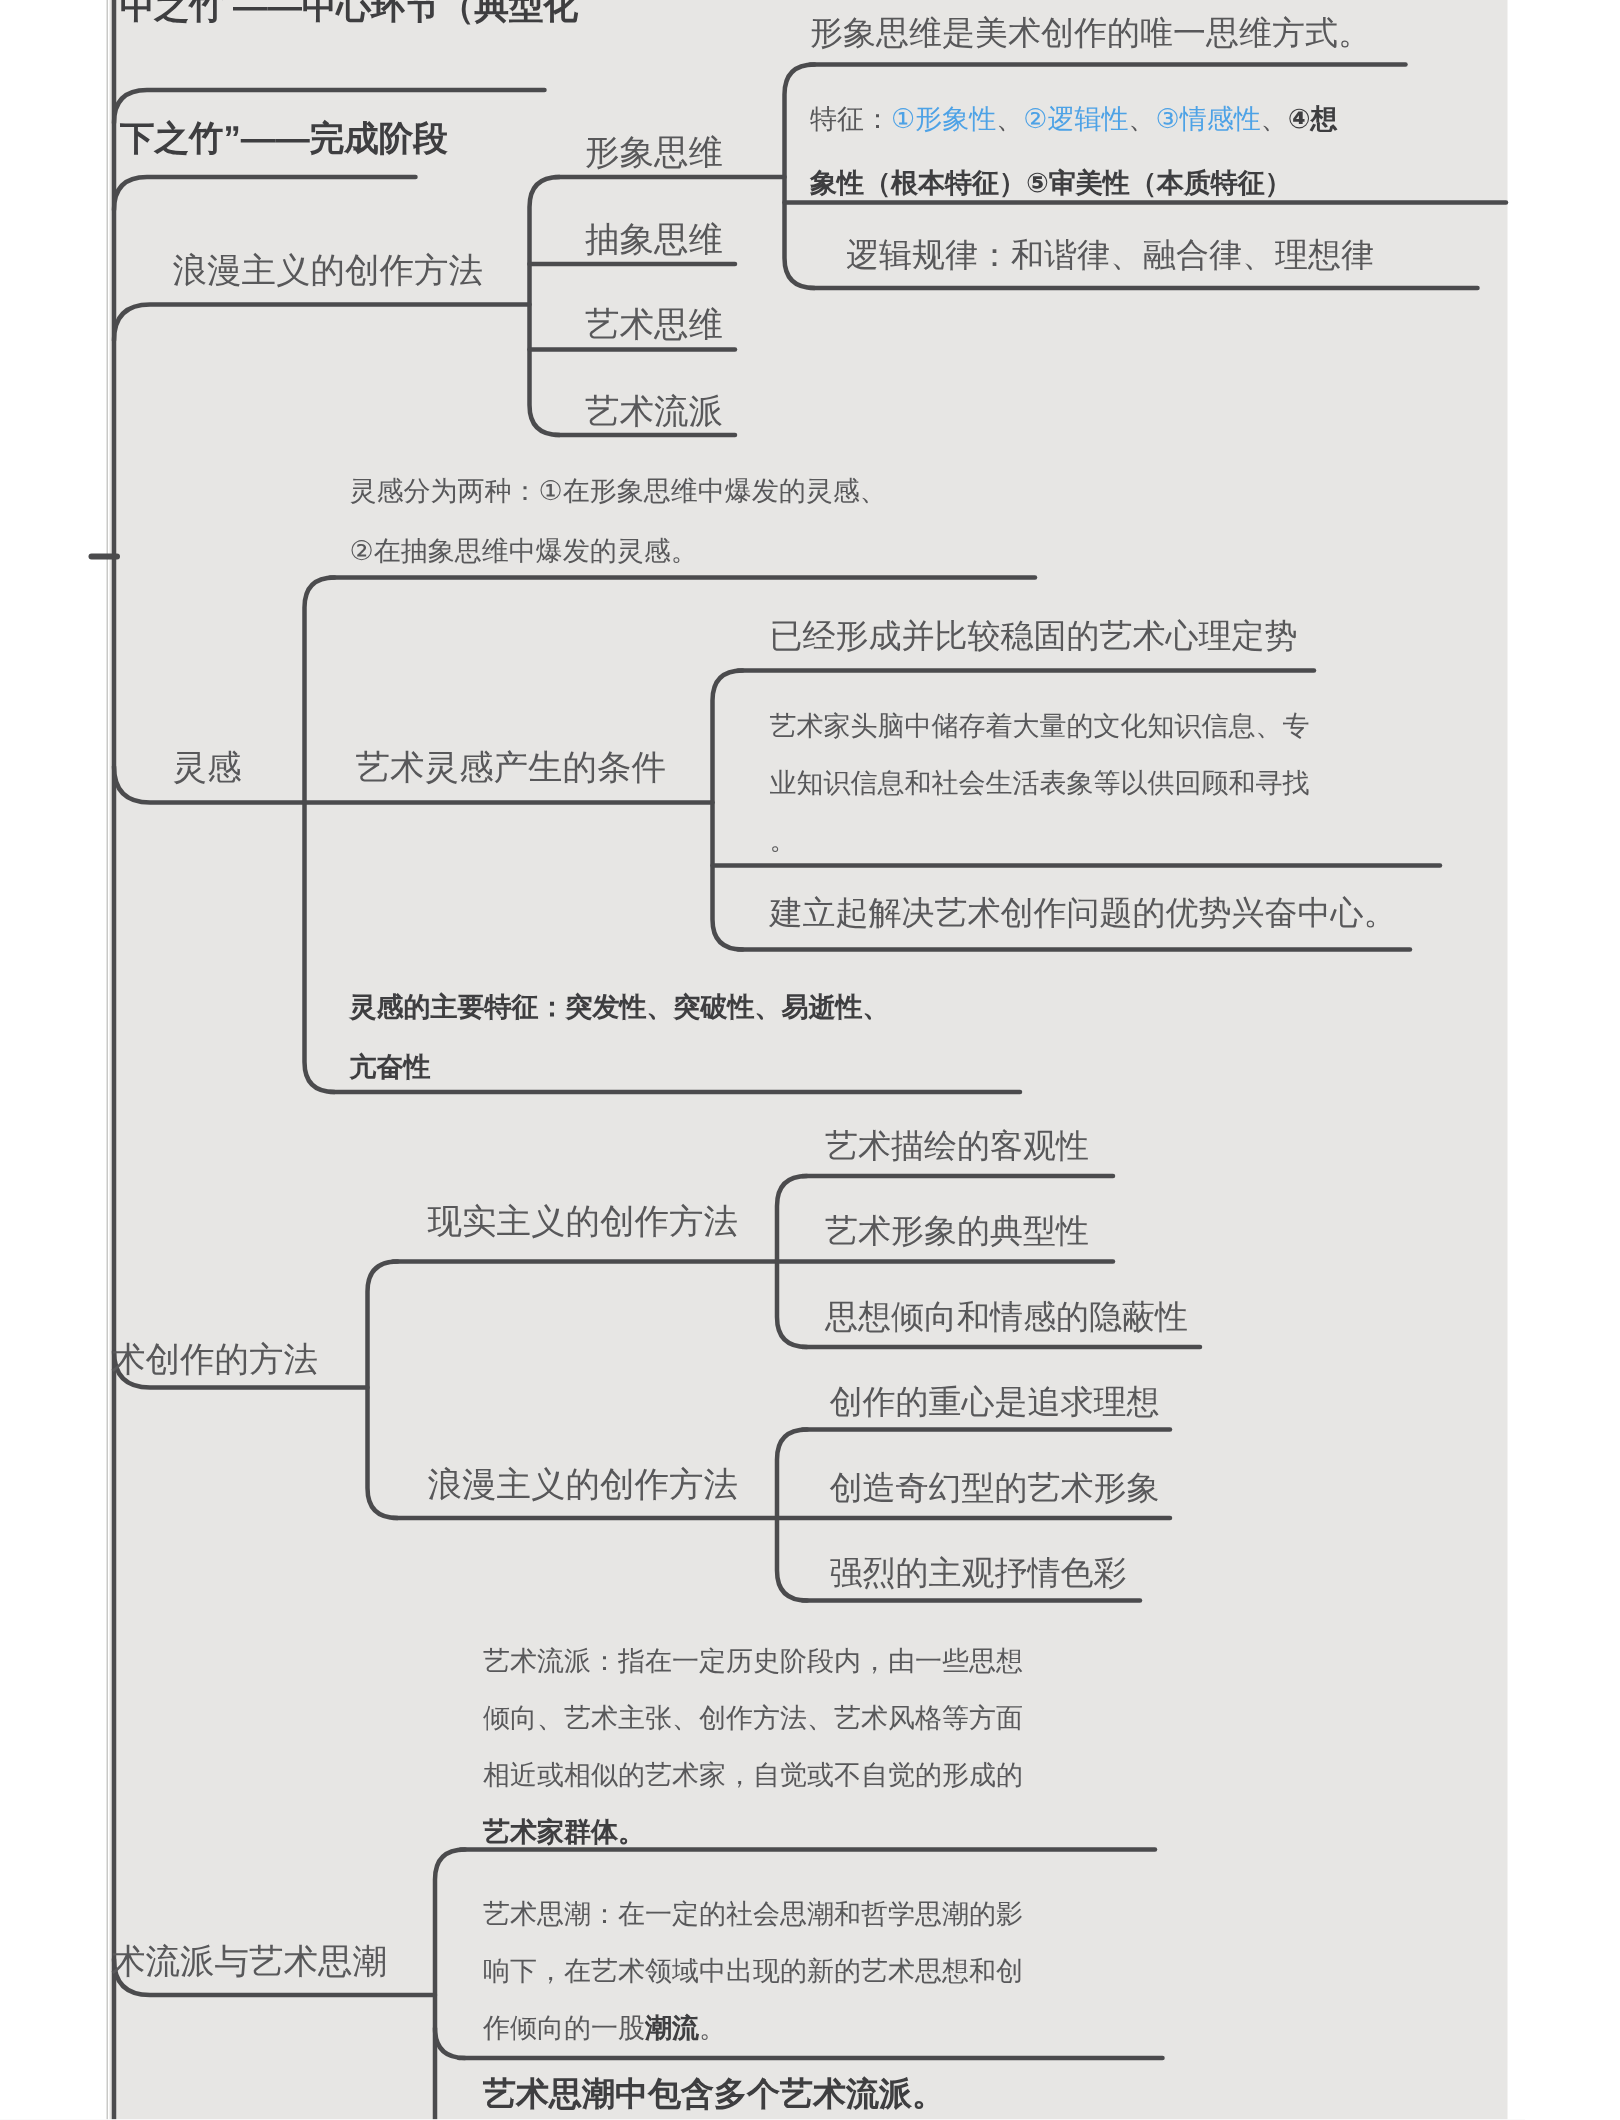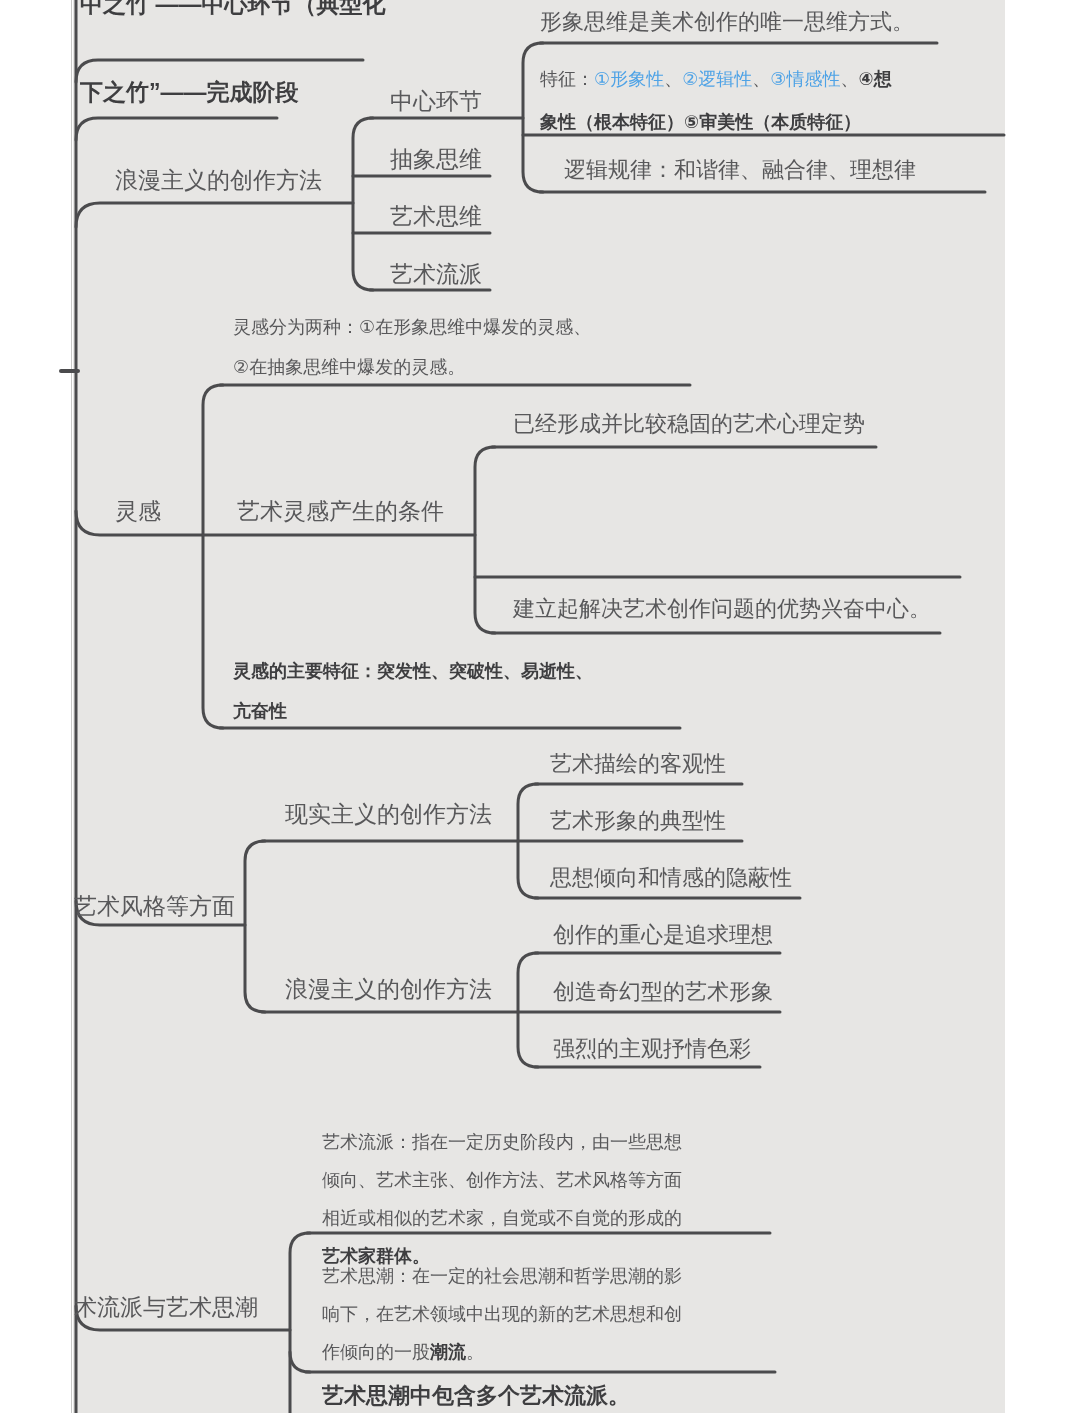--- a/index.html
+++ b/index.html
@@ -79,21 +79,21 @@
       <path d="M307 1233 L770 1233"></path>
       <path d="M290 1352 Q290 1372 310 1372"></path>
       <path d="M306 1372 L775 1372"></path>
     </g>
   </svg>
 
   <div class="t b" style="left:80px;top:-9px;">中之竹 ——中心环节（典型化</div>
   <div class="t b" style="left:80px;top:79px;">下之竹”——完成阶段</div>
   <div class="t" style="left:115px;top:167px;">浪漫主义的创作方法</div>
 
-  <div class="t" style="left:390px;top:88px;">中心环节</div>
+  <div class="t" style="left:390px;top:88px;">形象思维</div>
   <div class="t" style="left:390px;top:146px;">抽象思维</div>
   <div class="t" style="left:390px;top:203px;">艺术思维</div>
   <div class="t" style="left:390px;top:261px;">艺术流派</div>
 
   <div class="t small" style="left:540px;top:9px;">形象思维是美术创作的唯一思维方式。</div>
 
   <div class="para lh43" style="left:540px;top:58px;">
     <div class="ln">
       <span>特征：</span><span class="blue-seg">①形象性</span><span>、</span><span class="blue-seg">②逻辑性</span><span>、</span><span class="blue-seg">③情感性</span><span>、</span><span class="bold-seg">④想</span>
     </div>
@@ -105,40 +105,45 @@
   <div class="para lh40" style="left:233px;top:307px;">
     <div class="ln">灵感分为两种：①在形象思维中爆发的灵感、</div>
     <div class="ln">②在抽象思维中爆发的灵感。</div>
   </div>
 
   <div class="t" style="left:115px;top:498px;">灵感</div>
   <div class="t" style="left:237px;top:498px;">艺术灵感产生的条件</div>
 
   <div class="t small" style="left:513px;top:411px;">已经形成并比较稳固的艺术心理定势</div>
 
+  <div class="para lh38" style="left:513px;top:465px;">
+    <div class="ln">艺术家头脑中储存着大量的文化知识信息、专</div>
+    <div class="ln">业知识信息和社会生活表象等以供回顾和寻找</div>
+    <div class="ln">。</div>
+  </div>
 
   <div class="t small" style="left:513px;top:596px;">建立起解决艺术创作问题的优势兴奋中心。</div>
 
   <div class="para lh40 allbold" style="left:233px;top:651px;">
     <div class="ln">灵感的主要特征：突发性、突破性、易逝性、</div>
     <div class="ln">亢奋性</div>
   </div>
 
-  <div class="t" style="left:74px;top:893px;">艺术风格等方面</div>
+  <div class="t" style="left:74px;top:893px;">术创作的方法</div>
   <div class="t" style="left:285px;top:801px;">现实主义的创作方法</div>
   <div class="t small" style="left:550px;top:751px;">艺术描绘的客观性</div>
   <div class="t small" style="left:550px;top:808px;">艺术形象的典型性</div>
   <div class="t small" style="left:550px;top:865px;">思想倾向和情感的隐蔽性</div>
 
   <div class="t" style="left:285px;top:976px;">浪漫主义的创作方法</div>
   <div class="t small" style="left:553px;top:922px;">创作的重心是追求理想</div>
   <div class="t small" style="left:553px;top:979px;">创造奇幻型的艺术形象</div>
   <div class="t small" style="left:553px;top:1036px;">强烈的主观抒情色彩</div>
 
-  <div class="para lh38" style="left:322px;top:1088px;margin-top:35px;">
+  <div class="para lh38" style="left:322px;top:1088px;">
     <div class="ln">艺术流派：指在一定历史阶段内，由一些思想</div>
     <div class="ln">倾向、艺术主张、创作方法、艺术风格等方面</div>
     <div class="ln">相近或相似的艺术家，自觉或不自觉的形成的</div>
     <div class="ln"><span class="bold-seg">艺术家群体。</span></div>
   </div>
 
   <div class="t" style="left:74px;top:1294px;">术流派与艺术思潮</div>
 
   <div class="para lh38" style="left:322px;top:1257px;">
     <div class="ln">艺术思潮：在一定的社会思潮和哲学思潮的影</div>

